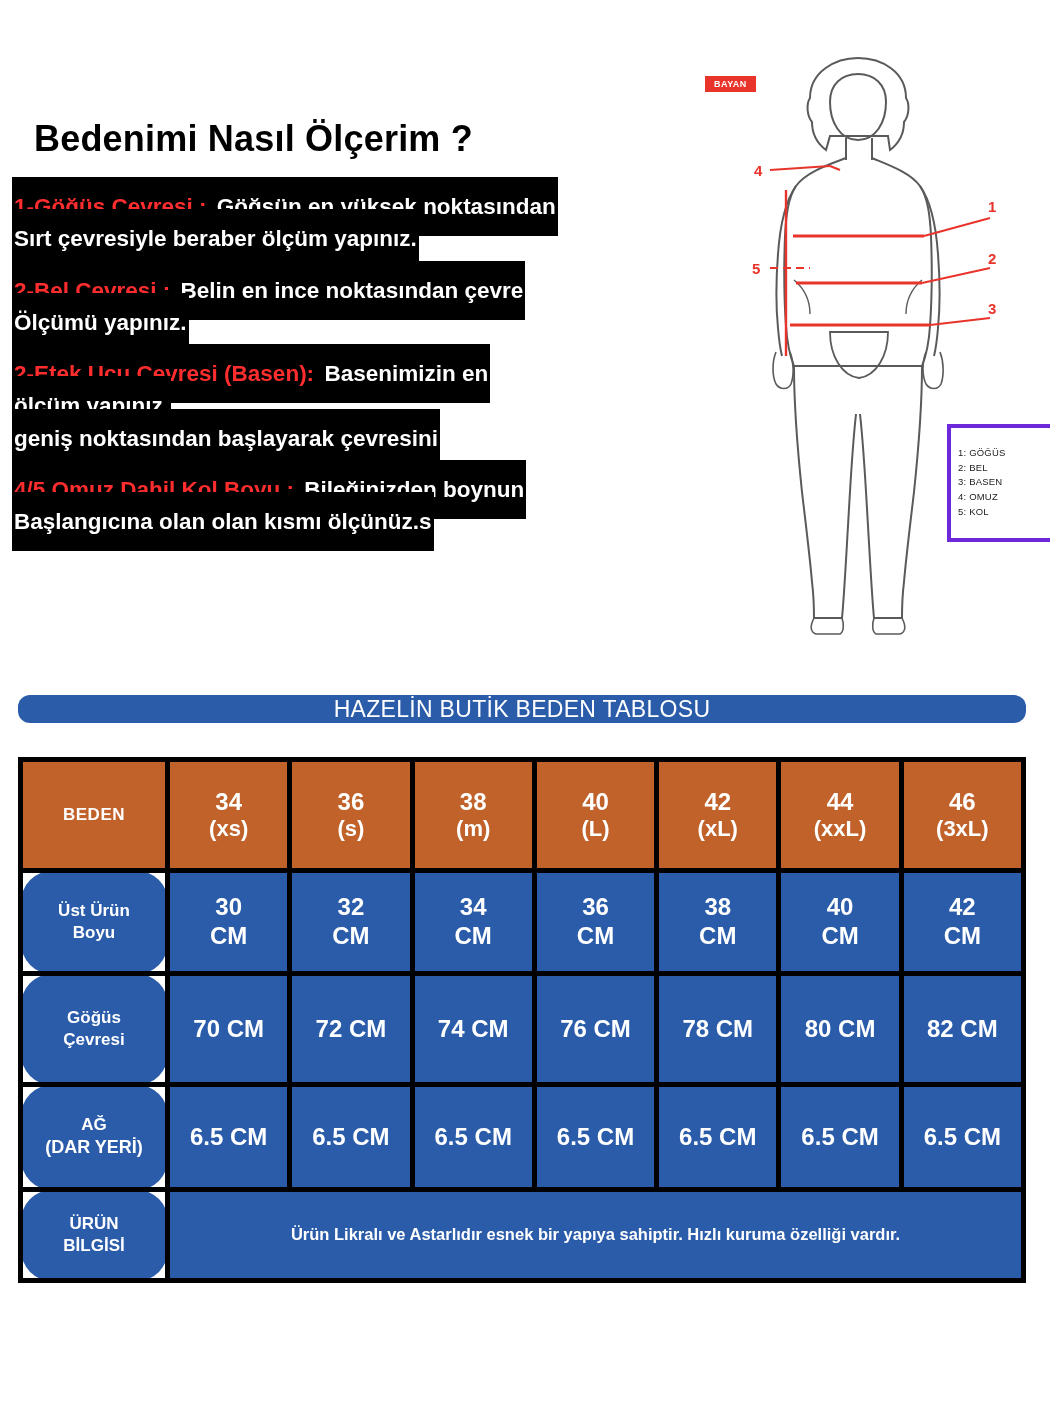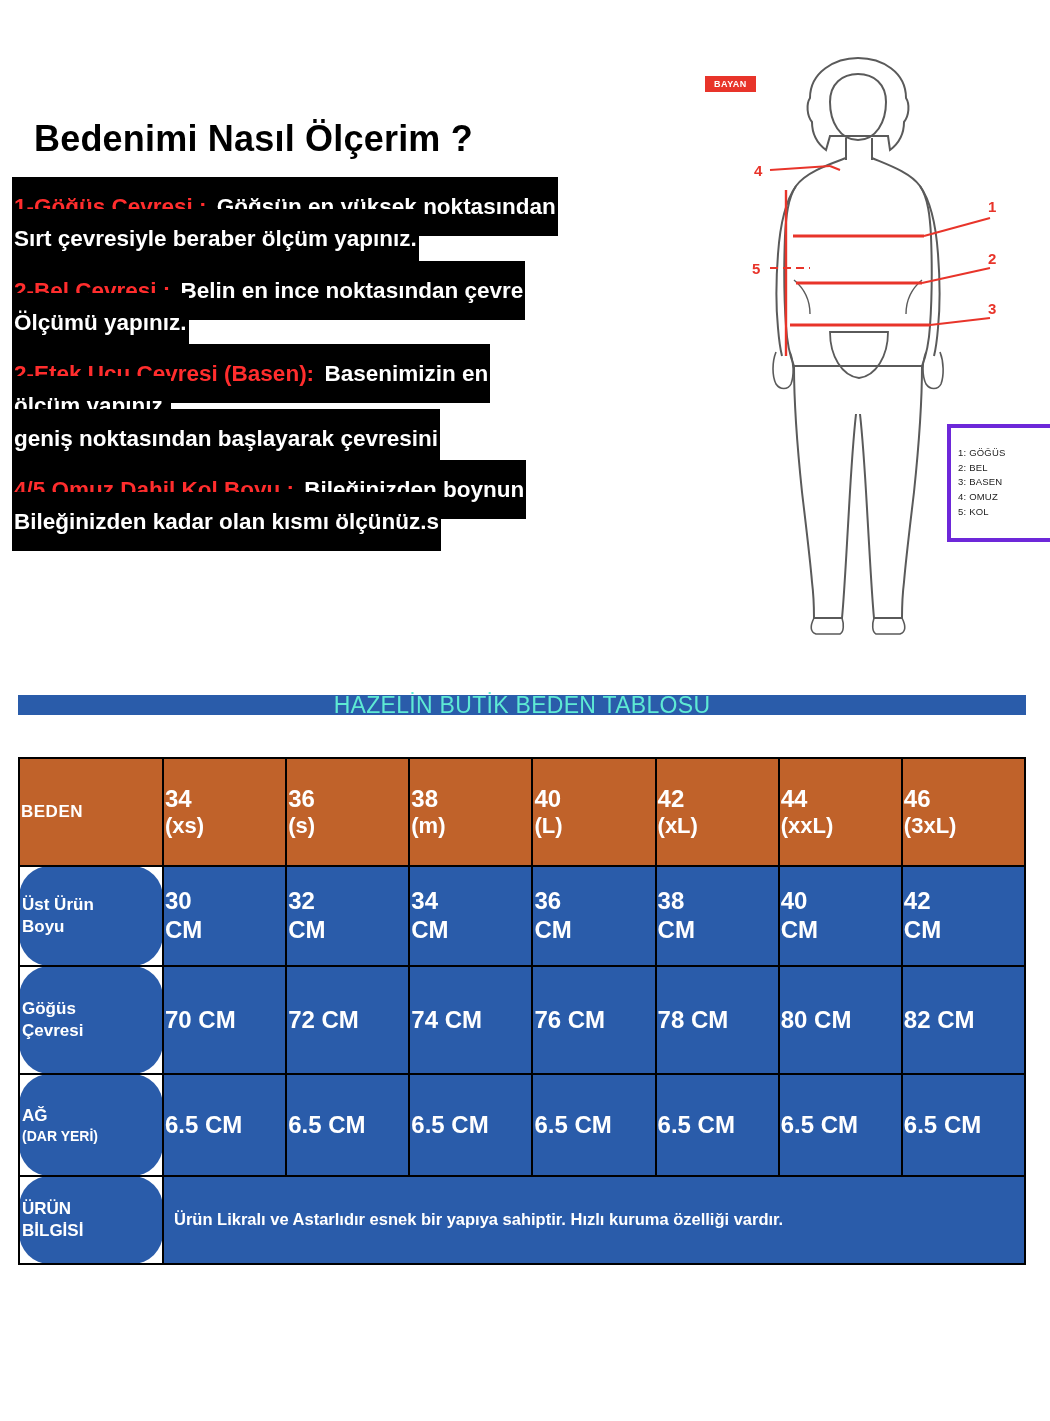--- a/index.html
+++ b/index.html
@@ -91,43 +91,44 @@
     line-height: 1.55;
     letter-spacing: 0.2px;
   }
 
   
   .banner {
     position: absolute;
     left: 18px;
     top: 695px;
     width: 1008px;
-    height: 20px;
+    height: 28px;
     background: #2a5caa;
-    color: #5eead4;
+    color: #ffffff;
     font-size: 23px;
     font-weight: normal;
     display: flex;
     align-items: center;
     justify-content: center;
     letter-spacing: 0.3px;
+    border-radius: 12px;
   }
 
   
   .size-table {
     position: absolute;
     left: 18px;
     top: 757px;
     width: 1008px;
     border-collapse: collapse;
     table-layout: fixed;
   }
   .size-table td, .size-table th {
-    border: 2px solid #000000;
-    text-align: left;
+    border: 5px solid #000000;
+    text-align: center;
     vertical-align: middle;
     color: #ffffff;
     font-weight: bold;
   }
   .size-table thead th {
     background: #c0622a;
     font-size: 24px;
     height: 104px;
     line-height: 1.18;
   }
@@ -145,21 +146,21 @@
     font-size: 24px;
   }
   .size-table tbody td.rowlabel {
     font-size: 17px;
     line-height: 1.3;
     padding: 4px 2px;
     border-radius: 31px;
   }
   .size-table tbody td.rowlabel .small {
     display: block;
-    font-size: 14px;
+    font-size: 18px;
   }
   .size-table tbody tr.r-ust td { height: 90px; }
   .size-table tbody tr.r-gogus td { height: 98px; }
   .size-table tbody tr.r-basen td { height: 98px; }
   .size-table tbody tr.r-ag td { height: 92px; }
   .size-table tbody tr.r-info td { height: 74px; }
   .size-table tbody td.two-line {
     line-height: 1.2;
   }
   .size-table tbody td.info-text {
@@ -205,21 +206,21 @@
     <p class="line line2">
       <span class="seg">geniş noktasından başlayarak çevresini</span>
     </p>
   </div>
 
   <div class="instr">
     <p class="line">
       <span class="seg red">4/5 Omuz Dahil Kol Boyu :</span><span class="seg"> Bileğinizden boynun</span>
     </p>
     <p class="line line2">
-      <span class="seg">Bileğinizden kadar olan kısmı ölçünüz.s</span>
+      <span class="seg">Başlangıcına olan olan kısmı ölçünüz.s</span>
     </p>
   </div>
 
 </div>
 
 <div class="figure-wrap">
 
   <div class="bayan-badge">BAYAN</div>
 
   <svg width="350" height="610" viewBox="0 0 350 610">

